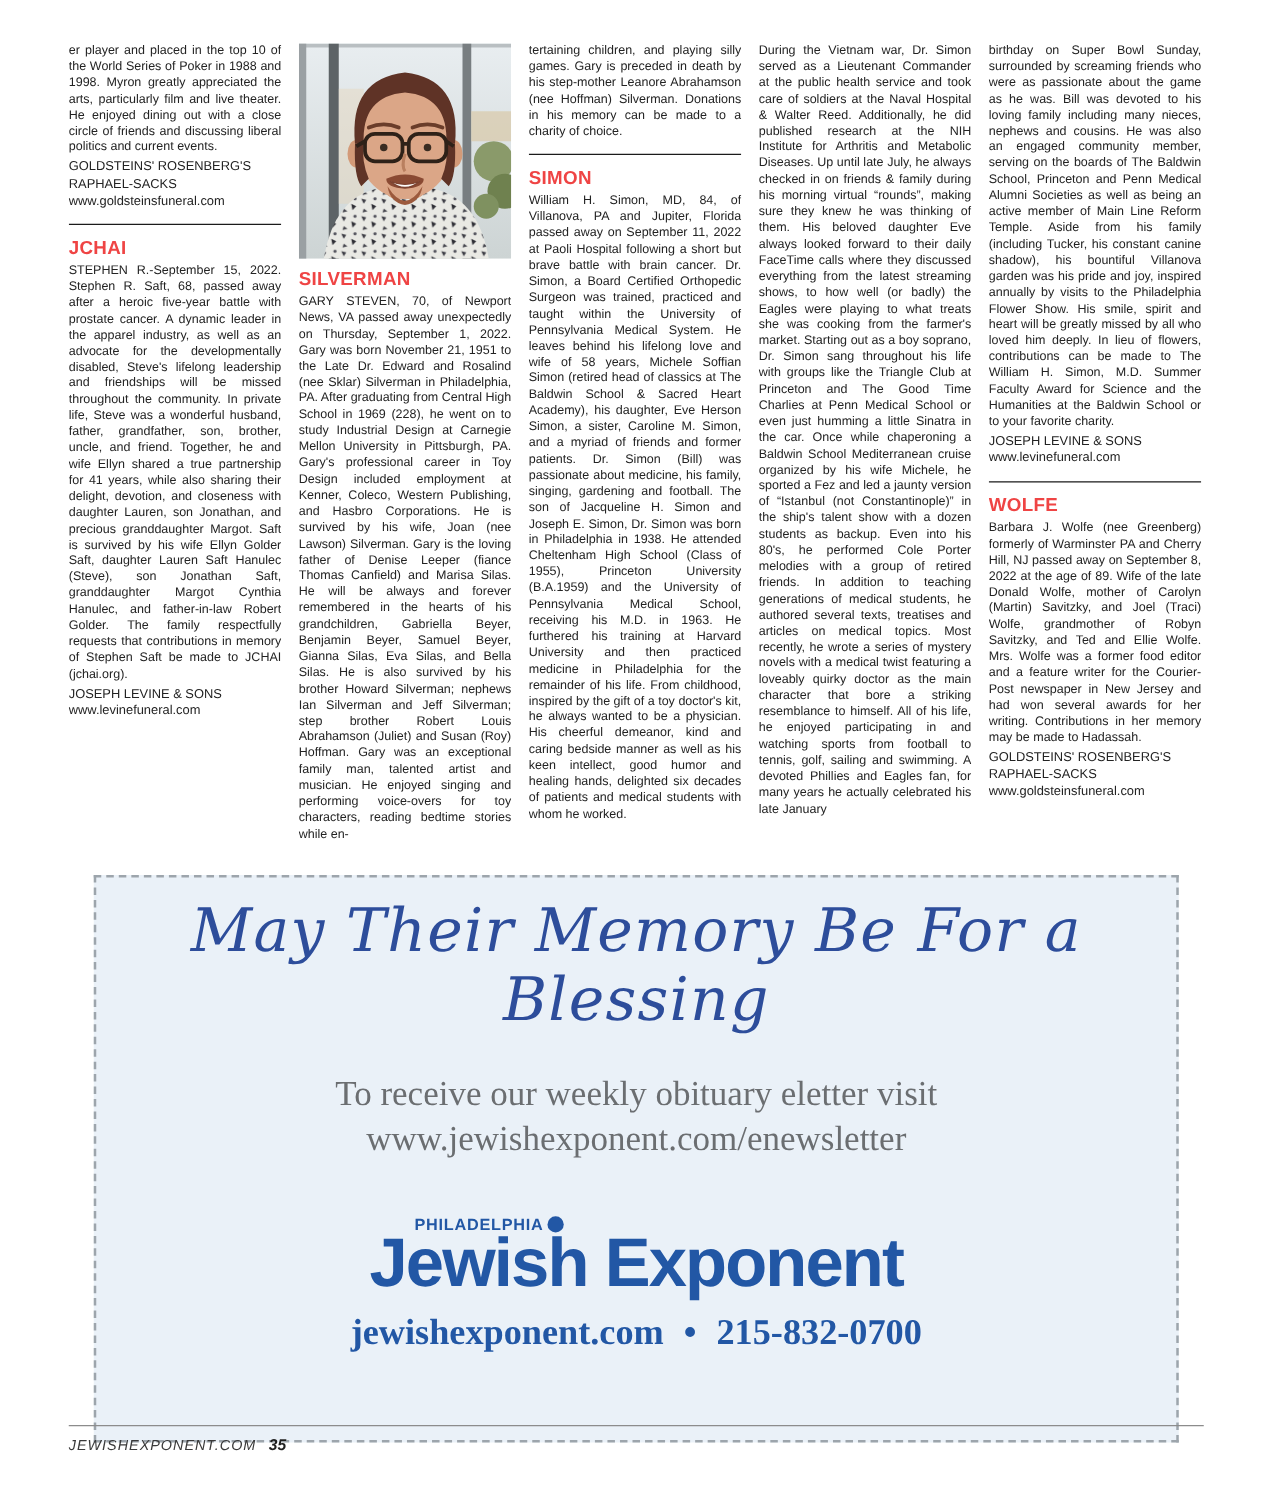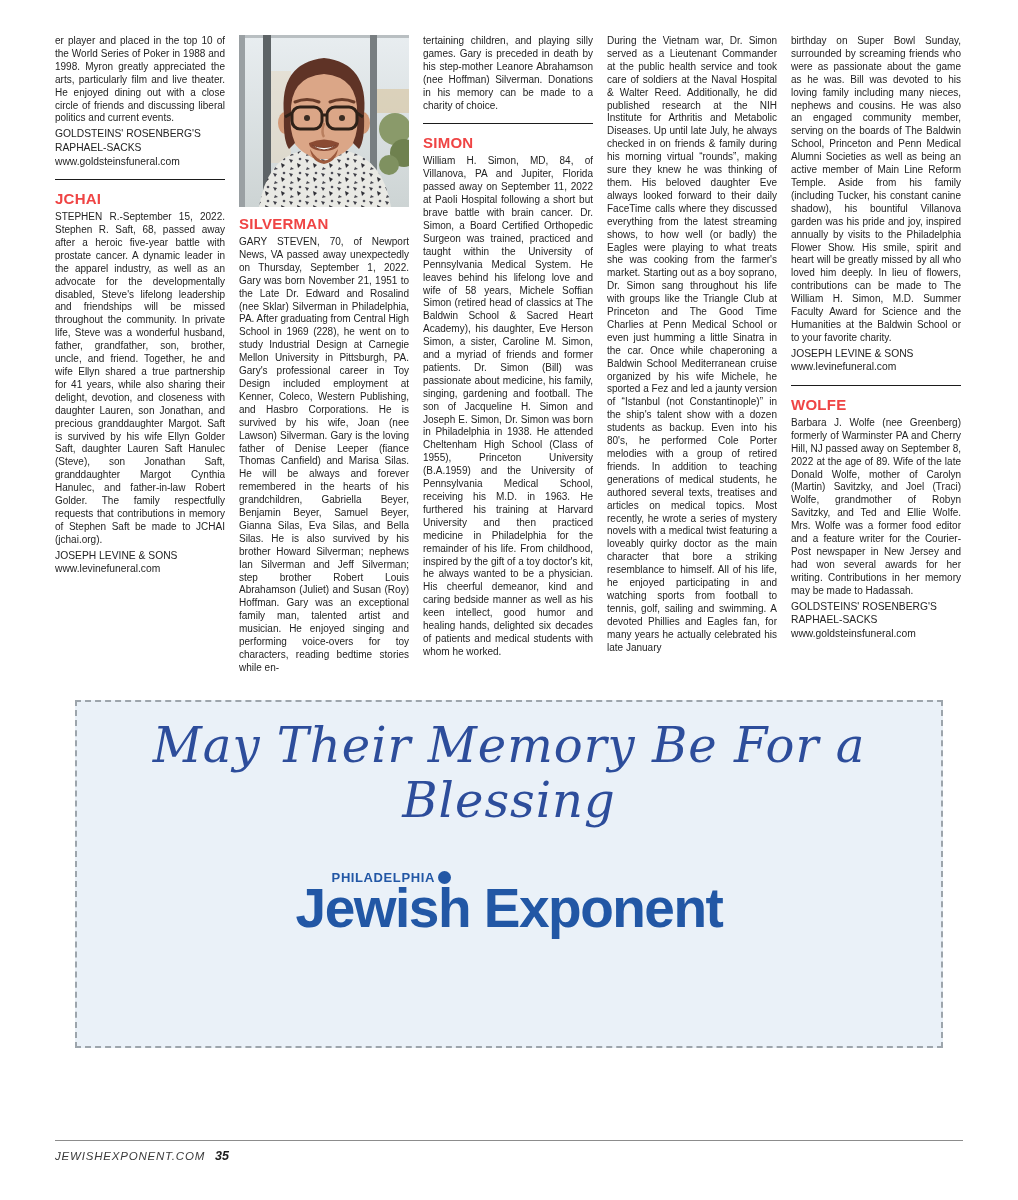--- a/index.html
+++ b/index.html
@@ -54,21 +54,21 @@
   .portrait {
     width: 170px; height: 176px;
     display: block;
     margin: -4px 0 8px;
   }
 
   
   .memorial-ad {
     position: absolute;
     left: 75px; top: 700px;
-    width: 868px; height: 348px;
+    width: 868px; height: 454px;
     background: #eaf1f8;
     border: 2px dashed #9da5ac;
     text-align: center;
   }
   .ad-title {
     font-family: "DejaVu Serif", serif;
     font-style: italic;
     font-size: 48px;
     line-height: 1.15;
     color: #2d4d9b;
@@ -248,27 +248,34 @@
       <div>GOLDSTEINS' ROSENBERG'S</div>
       <div>RAPHAEL-SACKS</div>
       <div>www.goldsteinsfuneral.com</div>
     </div>
   </div>
 
 </div>
 
 <div class="memorial-ad">
   <div class="ad-title">May Their Memory Be For a Blessing</div>
+  <div class="ad-eletter">
+    <div>To receive our weekly obituary eletter visit</div>
+    <div>www.jewishexponent.com/enewsletter</div>
+  </div>
   <div class="brand">
     <div class="brand-top">
       <span>PHILADELPHIA</span>
       <span class="brand-dot"></span>
     </div>
     <div class="brand-name">Jewish Exponent</div>
   </div>
+  <div class="ad-contact">
+    <span>jewishexponent.com</span><span class="bullet">•</span><span>215-832-0700</span>
+  </div>
 </div>
 
 <div class="page-footer">
   <hr>
   <div class="footer-text">
     <span>JEWISHEXPONENT.COM</span><span class="footer-page">35</span>
   </div>
 </div>
 
 </body></html>

